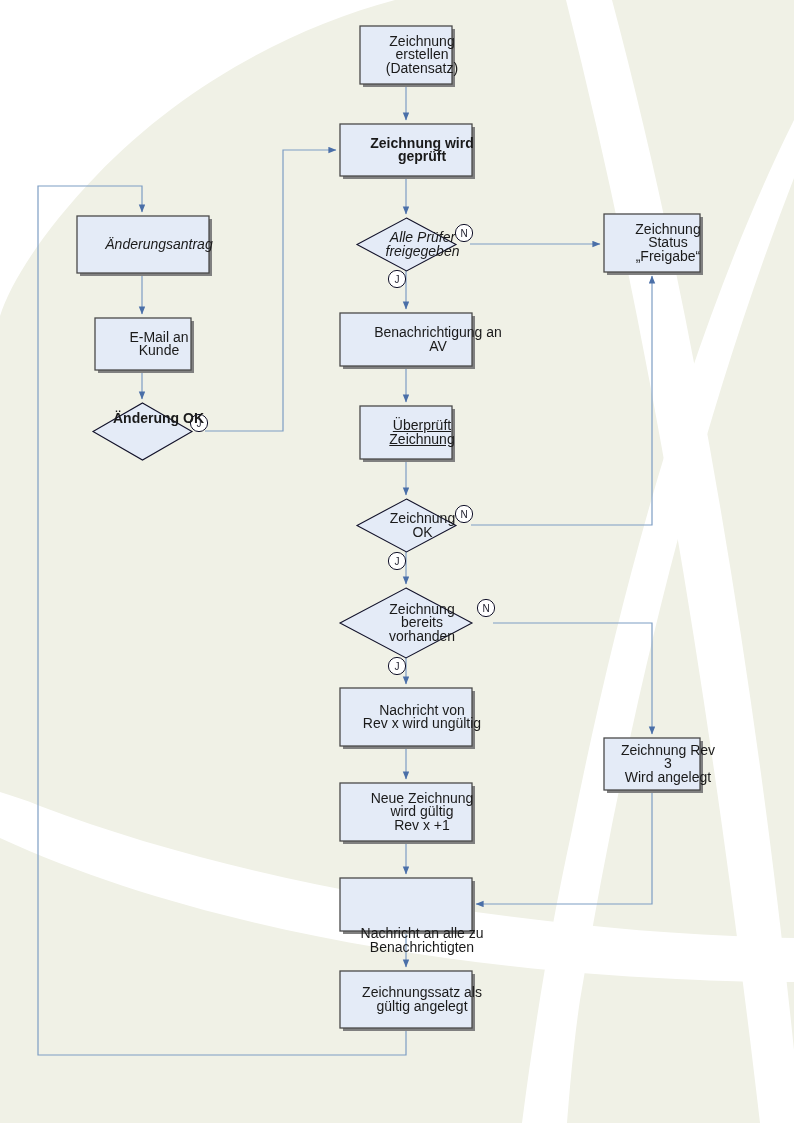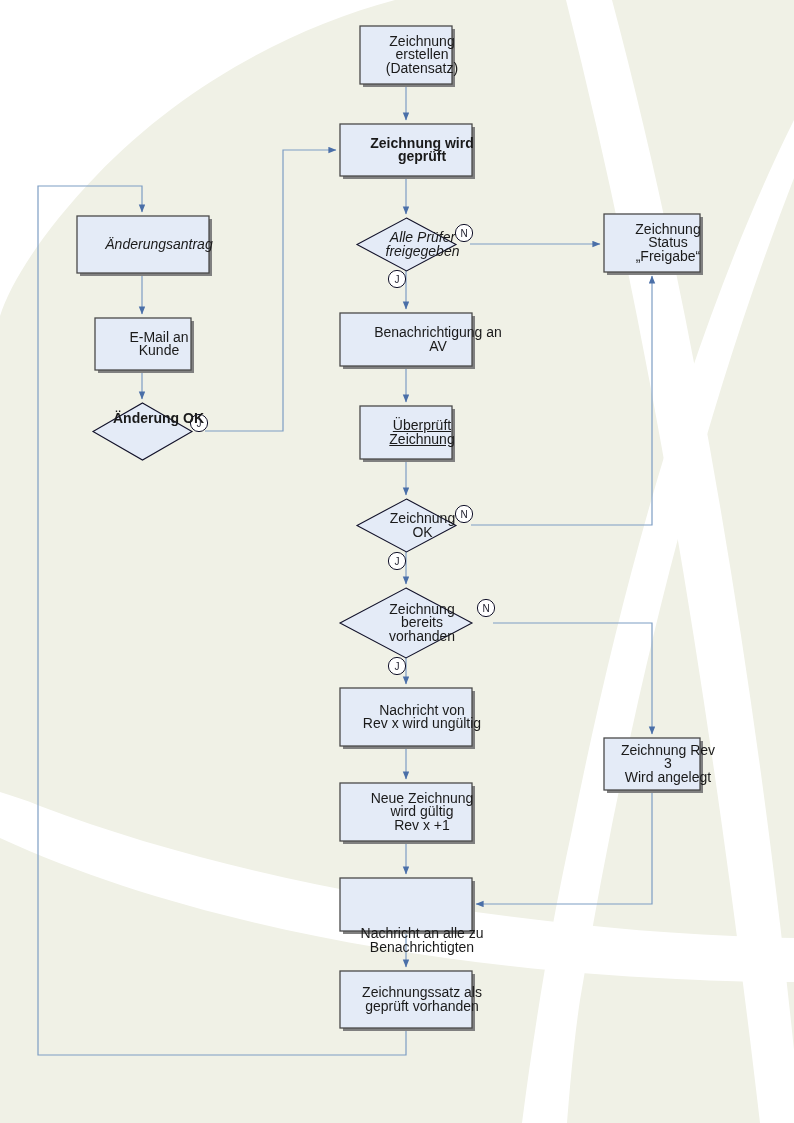--- a/index.html
+++ b/index.html
@@ -204,21 +204,21 @@
 bereits
 vorhanden</div>
       <div class="node-label" style="left: 340px; top: 688px; width: 132px; height: 58px;">Nachricht von
 Rev x wird ungültig</div>
       <div class="node-label" style="left: 340px; top: 783px; width: 132px; height: 58px; text-align: center;">Neue Zeichnung
 wird gültig
 Rev x +1</div>
       <div class="node-label" style="left: 340px; top: 878px; width: 132px; height: 53px; margin-top: 36px;">Nachricht an alle zu
 Benachrichtigten</div>
       <div class="node-label" style="left: 340px; top: 971px; width: 132px; height: 57px;">Zeichnungssatz als
-geprüft vorhanden</div>
+gültig angelegt</div>
       <div class="node-label" style="left: 604px; top: 738px; width: 96px; height: 52px;">Zeichnung Rev 3
 Wird angelegt</div>
       <div class="node-label" style="left: 77px; top: 216px; width: 132px; height: 57px; font-style: italic;">Änderungsantrag</div>
       <div class="node-label" style="left: 95px; top: 318px; width: 96px; height: 52px; text-align: center;">E-Mail an Kunde</div>
       <div class="node-label" style="left: 93px; top: 390px; width: 99px; height: 57px; font-weight: bold;">Änderung OK</div>
       <div class="conn-label" style="left: 455px; top: 224px; width: 18px; height: 18px;">N</div>
       <div class="conn-label" style="left: 388px; top: 270px; width: 18px; height: 18px;">J</div>
       <div class="conn-label" style="left: 455px; top: 505px; width: 18px; height: 18px;">N</div>
       <div class="conn-label" style="left: 388px; top: 552px; width: 18px; height: 18px;">J</div>
       <div class="conn-label" style="left: 477px; top: 599px; width: 18px; height: 18px;">N</div>

